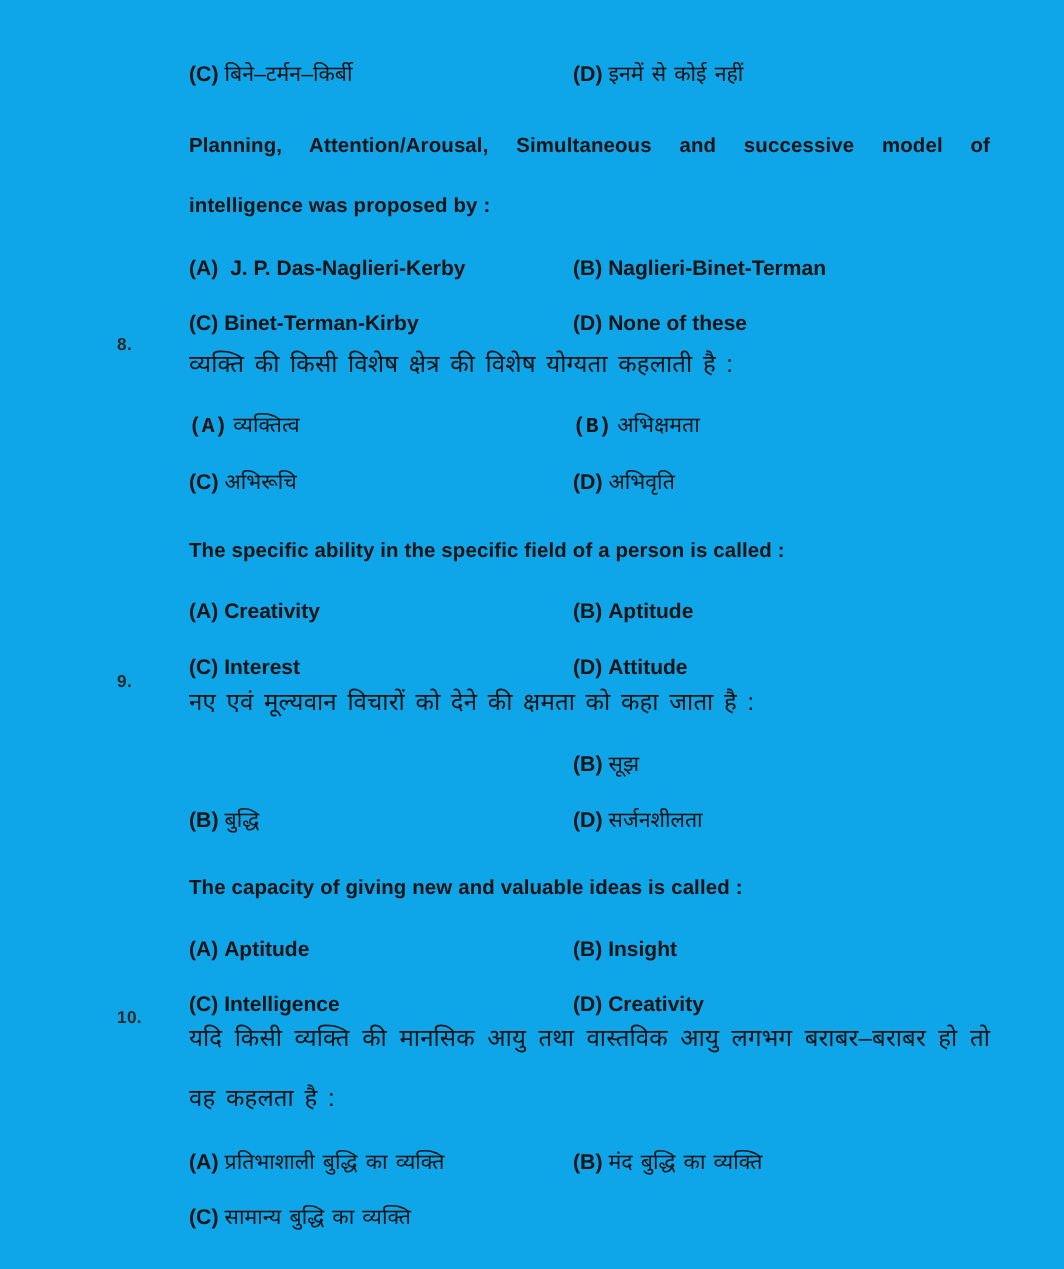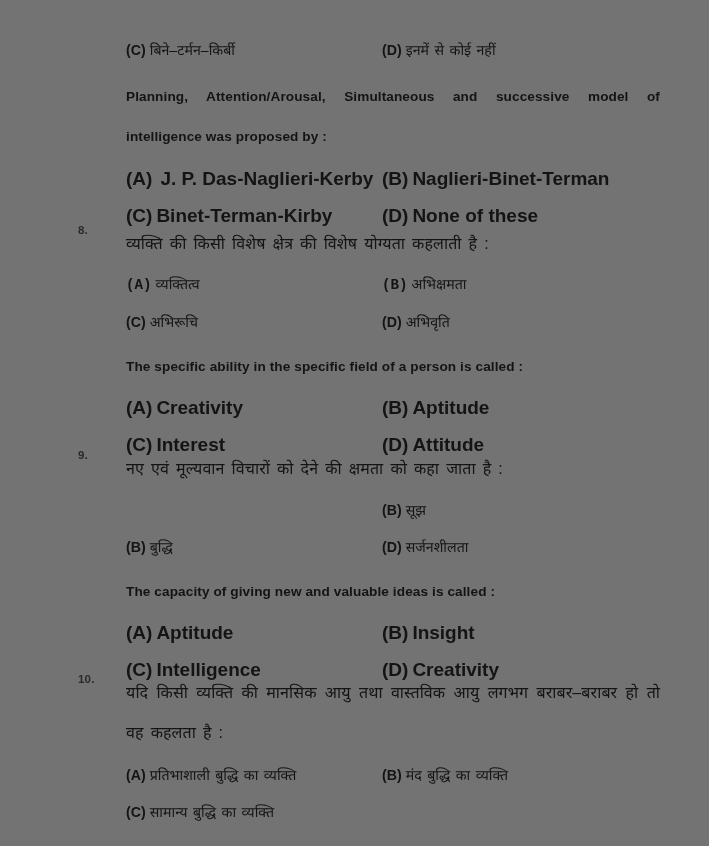--- a/index.html
+++ b/index.html
@@ -5,21 +5,21 @@
 <style>
   html, body {
     margin: 0;
     padding: 0;
     background: #ffffff;
   }
   .page {
     position: relative;
     width: 709px;
     height: 846px;
-    background: #737373;
+    background: #0ea5e9;
     overflow: hidden;
     font-family: "Liberation Sans", sans-serif;
     color: #1a1a1a;
   }
 
   
   .q-block {
     position: absolute;
     left: 0;
     width: 709px;
@@ -68,21 +68,21 @@
   
   .opt-row {
     position: relative;
     height: 37px;
     line-height: 37px;
     white-space: nowrap;
   }
   .opt {
     position: absolute;
     top: 0;
-    font-size: 19px;
+    font-size: 14px;
     font-weight: bold;
     color: #141414;
   }
   .opt.col-a { left: 0px; }
   .opt.col-b { left: 256px; }
   .opt-hi {
     font-size: 14.2px;
     font-weight: 500;
     word-spacing: 1.5px;
   }

